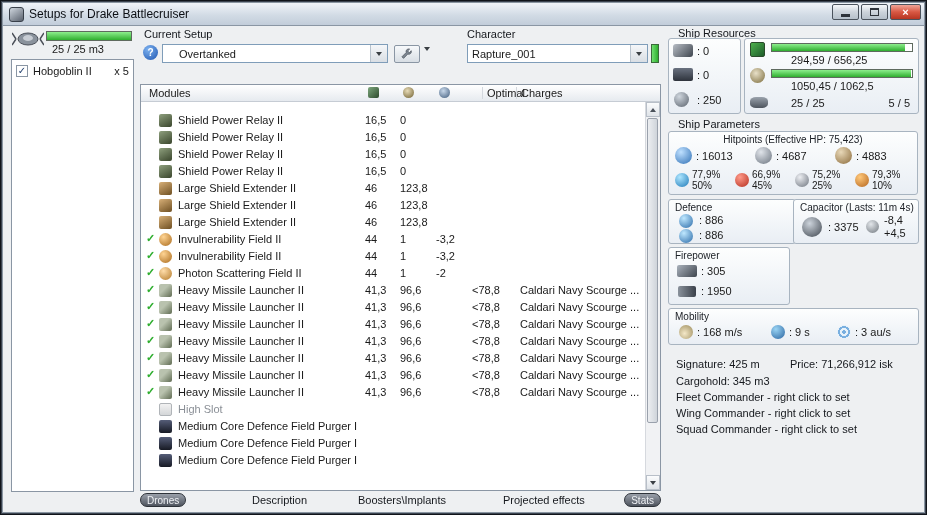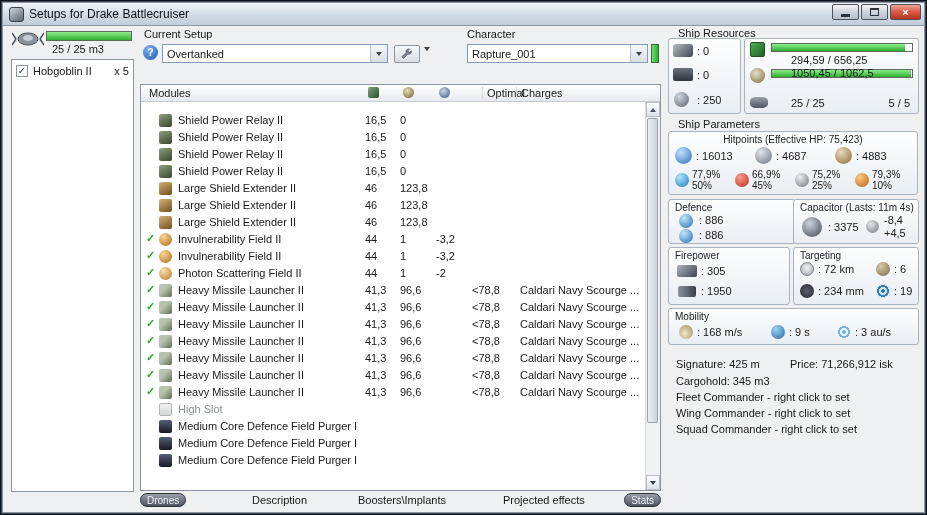--- a/index.html
+++ b/index.html
@@ -37,21 +37,21 @@
   .dqty{margin-left:auto;}
   
   .help{position:absolute;left:143px;top:45px;width:15px;height:15px;border-radius:50%;
     background:radial-gradient(circle at 35% 30%,#7db2f0,#1e55b0);color:#fff;font-size:10px;font-weight:bold;
     text-align:center;line-height:15px;}
   .select{position:absolute;background:#fff;border:1px solid #7f9db9;display:flex;align-items:center;font-size:11px;}
   .selval{flex:1;padding:0 4px;white-space:nowrap;overflow:hidden;}
   .selbtn{width:17px;align-self:stretch;background:linear-gradient(#f5f7f9,#d9dee4);
     border-left:1px solid #b8c2cc;display:flex;align-items:center;justify-content:center;}
   .tri{width:0;height:0;border-left:3px solid transparent;border-right:3px solid transparent;border-top:4px solid #3a3f44;}
-  .setup-select{left:162px;top:44px;width:226px;height:19px;}
+  .setup-select{left:162px;top:44px;width:226px;height:19px;padding-left:12px;}
   .char-select{left:467px;top:44px;width:181px;height:19px;}
   .charbar{position:absolute;left:651px;top:44px;width:8px;height:19px;background:linear-gradient(90deg,#6fe06f,#2fae2f);border:1px solid #3a6a3a;}
   .toolbtn{position:absolute;left:394px;top:45px;width:26px;height:18px;border:1px solid #8a96a4;border-radius:2px;
     background:linear-gradient(#f7f9fb,#d8dee4);display:flex;align-items:center;justify-content:center;}
   .toolcaret{position:absolute;left:424px;top:51px;}
   
   .modtable{position:absolute;left:140px;top:84px;width:521px;height:407px;background:#fff;border:1px solid #8a96a4;}
   .modhead{position:absolute;left:0;top:0;right:0;height:17px;font-size:11px;
     background:linear-gradient(#ffffff,#e6eaef);border-bottom:1px solid #c6ccd4;}
   .modhead span{position:absolute;top:2px;}
@@ -466,21 +466,21 @@
   <div class="gbox res-right">
     <span class="pic i-cpu16" style="left:5px;top:3px;"></span>
     <div class="hbar resbar" style="top:4px;">
         <div class="fill" style="width: 95%;"></div>
       </div>
     <span class="val" style="left:46px;top:15px;">294,59 / 656,25</span>
     <span class="pic i-pg16" style="left:5px;top:29px;"></span>
     <div class="hbar resbar" style="top:30px;">
         <div class="fill" style="width: 99%;"></div>
       </div>
-    <span class="val" style="left:46px;top:28px;">1050,45 / 1062,5</span>
+    <span class="val" style="left:46px;top:41px;">1050,45 / 1062,5</span>
     <span class="pic i-drone16" style="left:5px;top:58px;"></span>
     <span class="val" style="left:46px;top:58px;">25 / 25</span>
     <span class="val" style="right:8px;top:58px;">5 / 5</span>
   </div>
 
   <span class="lbl" style="left:678px;top:118px;">Ship Parameters</span>
 
   <div class="gbox hpbox">
     <span class="gt center">Hitpoints (Effective HP: 75,423)</span>
     <div class="hprow">
@@ -547,31 +547,20 @@
   </div>
 
   <div class="gbox firebox">
     <span class="gt">Firepower</span>
     <span class="pic i-volley" style="left:8px;top:17px;"></span>
     <span class="val" style="left:32px;top:17px;">: 305</span>
     <span class="pic i-dps" style="left:9px;top:38px;"></span>
     <span class="val" style="left:32px;top:37px;">: 1950</span>
   </div>
 
-  <div class="gbox targbox">
-    <span class="gt">Targeting</span>
-    <span class="pic i-range" style="left:6px;top:14px;"></span>
-    <span class="val" style="left:24px;top:15px;">: 72 km</span>
-    <span class="pic i-targets" style="left:82px;top:14px;"></span>
-    <span class="val" style="left:100px;top:15px;">: 6</span>
-    <span class="pic i-scanres" style="left:6px;top:36px;"></span>
-    <span class="val" style="left:24px;top:37px;">: 234 mm</span>
-    <span class="pic i-sensor" style="left:82px;top:36px;"></span>
-    <span class="val" style="left:100px;top:37px;">: 19</span>
-  </div>
 
   <div class="gbox mobbox">
     <span class="gt">Mobility</span>
     <span class="pic i-speed" style="left:10px;top:16px;"></span>
     <span class="val" style="left:28px;top:17px;">: 168 m/s</span>
     <span class="pic i-align" style="left:102px;top:16px;"></span>
     <span class="val" style="left:120px;top:17px;">: 9 s</span>
     <span class="pic i-warp" style="left:168px;top:16px;"></span>
     <span class="val" style="left:186px;top:17px;">: 3 au/s</span>
   </div>

